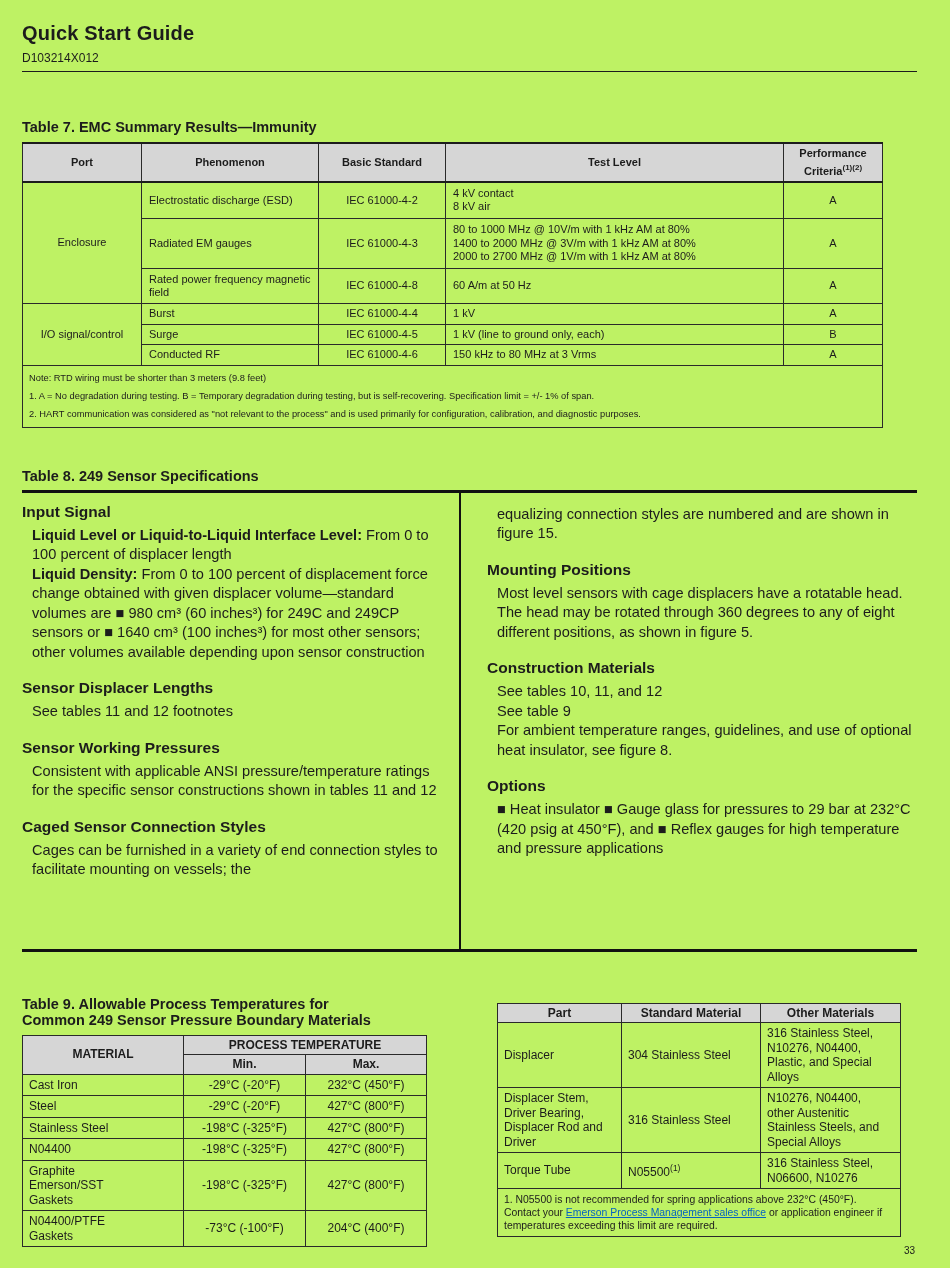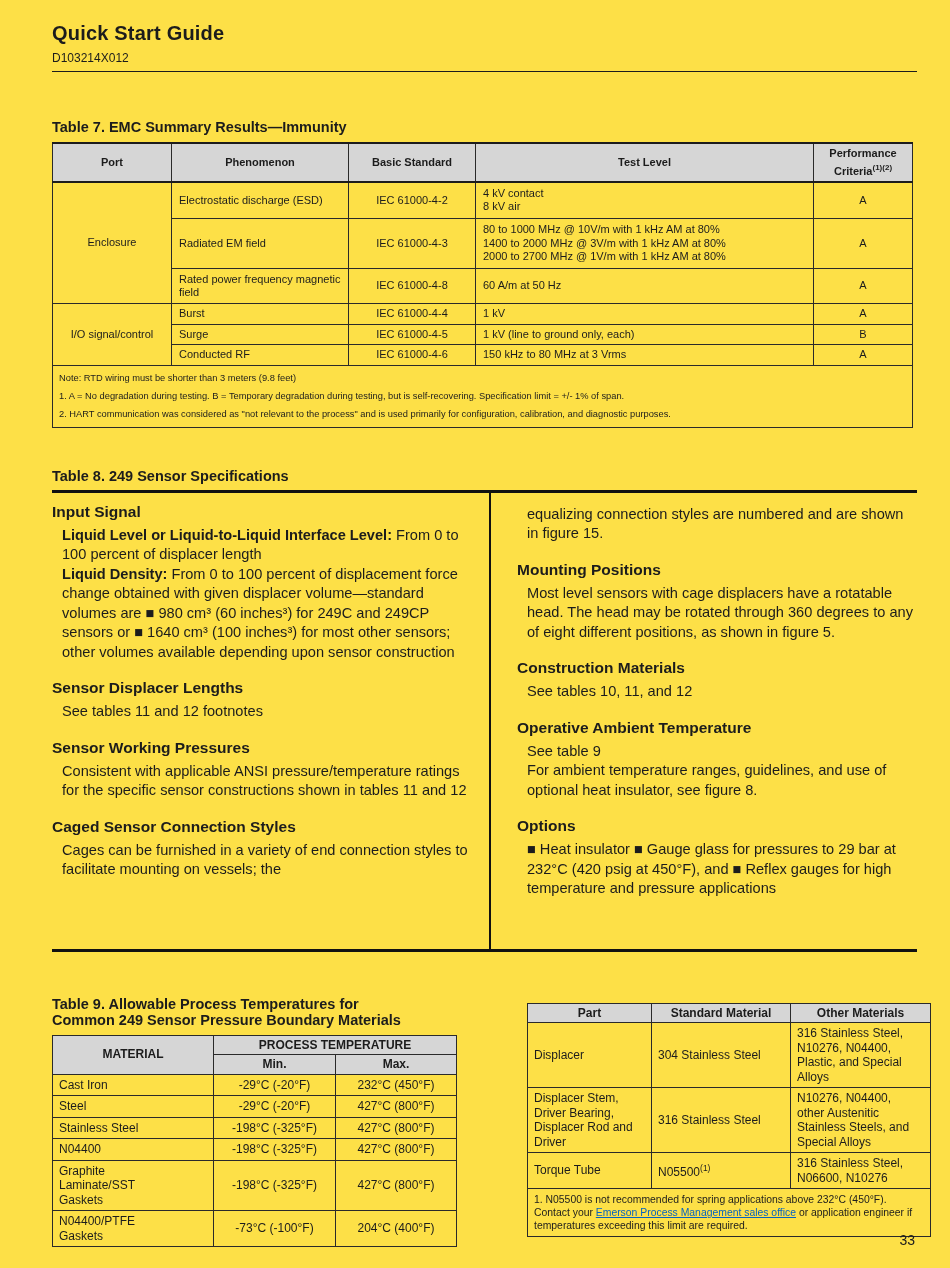--- a/index.html
+++ b/index.html
@@ -1,24 +1,24 @@
 <!DOCTYPE html>
 <html><head>
 <meta charset="utf-8">
 <style>
   html,body{margin:0;padding:0;background:#e8e8e8;}
   .page{
     position:relative;
     width:950px;height:1268px;
     margin:0 auto;
-    background:#fde047;
+    background:#bef264;
     font-family:"Liberation Sans", sans-serif;
     color:#1c1c1c;
     box-sizing:border-box;
-    padding:22px 33px 0 52px;
+    padding:22px 33px 0 22px;
     overflow:hidden;
   }
   .pre{white-space:pre-line;}
 
   
   .page-header{display:flex;justify-content:space-between;align-items:flex-start;}
   .ph-title{font-size:20px;font-weight:bold;letter-spacing:.2px;}
   .ph-docnum{font-size:12px;margin-top:6px;}
   .ph-right{text-align:right;}
   .ph-product{font-size:15.5px;font-weight:bold;}
@@ -79,21 +79,21 @@
   .t9 .col-min{width:122px;}
   .t9 .col-max{width:121px;}
   .t10{width:333px;}
   .t10 .col-part{width:124px;}
   .t10 .col-std{width:139px;}
   .t10 .col-oth{width:140px;}
   .t10 sup{font-size:8.5px;}
   .t10 .fn{font-size:10.4px;line-height:13px;padding:4px 6px;}
   .t10 .fn a{color:#0563c1;}
 
-  .page-number{position:absolute;right:35px;bottom:20px;font-size:14px;}
+  .page-number{position:absolute;right:35px;bottom:12px;font-size:10px;}
 </style>
 </head>
 <body>
 
 <div class="page">
 
   <div class="page-header">
     <div class="ph-left">
       <div class="ph-title">Quick Start Guide</div>
       <div class="ph-docnum">D103214X012</div>
@@ -126,21 +126,21 @@
       <tbody>
         <tr class="r-esd">
           <td class="c" rowspan="3">Enclosure</td>
           <td>Electrostatic discharge (ESD)</td>
           <td class="c">IEC 61000-4-2</td>
           <td class="pre">4 kV contact
 8 kV air</td>
           <td class="c">A</td>
         </tr>
         <tr class="r-rad">
-          <td>Radiated EM field</td>
+          <td>Radiated EM gauges</td>
           <td class="c">IEC 61000-4-3</td>
           <td class="pre">80 to 1000 MHz @ 10V/m with 1 kHz AM at 80%
 1400 to 2000 MHz @ 3V/m with 1 kHz AM at 80%
 2000 to 2700 MHz @ 1V/m with 1 kHz AM at 80%</td>
           <td class="c">A</td>
         </tr>
         <tr class="r-rat gsep">
           <td>Rated power frequency magnetic field</td>
           <td class="c">IEC 61000-4-8</td>
           <td class="pre">60 A/m at 50 Hz</td>
@@ -186,21 +186,20 @@
         <p>Consistent with applicable ANSI pressure/temperature ratings for the specific sensor constructions shown in tables 11 and 12</p>
         <h3>Caged Sensor Connection Styles</h3>
         <p>Cages can be furnished in a variety of end connection styles to facilitate mounting on vessels; the</p>
       </div>
       <div class="t8col t8right">
         <p class="lead">equalizing connection styles are numbered and are shown in figure 15.</p>
         <h3>Mounting Positions</h3>
         <p>Most level sensors with cage displacers have a rotatable head. The head may be rotated through 360 degrees to any of eight different positions, as shown in figure 5.</p>
         <h3>Construction Materials</h3>
         <p>See tables 10, 11, and 12</p>
-        <h3>Operative Ambient Temperature</h3>
         <p class="pre">See table 9
 For ambient temperature ranges, guidelines, and use of optional heat insulator, see figure 8.</p>
         <h3>Options</h3>
         <p>■ Heat insulator ■ Gauge glass for pressures to 29 bar at 232°C (420 psig at 450°F), and ■ Reflex gauges for high temperature and pressure applications</p>
       </div>
     </div>
   </div>
 
   <div class="bottom">
 
@@ -237,21 +236,21 @@
             <td class="c">-198°C (-325°F)</td>
             <td class="c">427°C (800°F)</td>
           </tr>
           <tr>
             <td>N04400</td>
             <td class="c">-198°C (-325°F)</td>
             <td class="c">427°C (800°F)</td>
           </tr>
           <tr>
             <td class="pre">Graphite
-Laminate/SST
+Emerson/SST
 Gaskets</td>
             <td class="c">-198°C (-325°F)</td>
             <td class="c">427°C (800°F)</td>
           </tr>
           <tr>
             <td class="pre">N04400/PTFE
 Gaskets</td>
             <td class="c">-73°C (-100°F)</td>
             <td class="c">204°C (400°F)</td>
           </tr>

